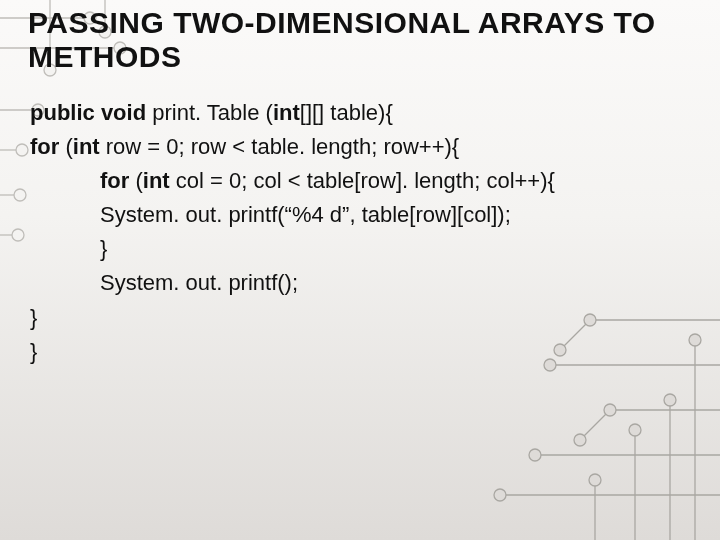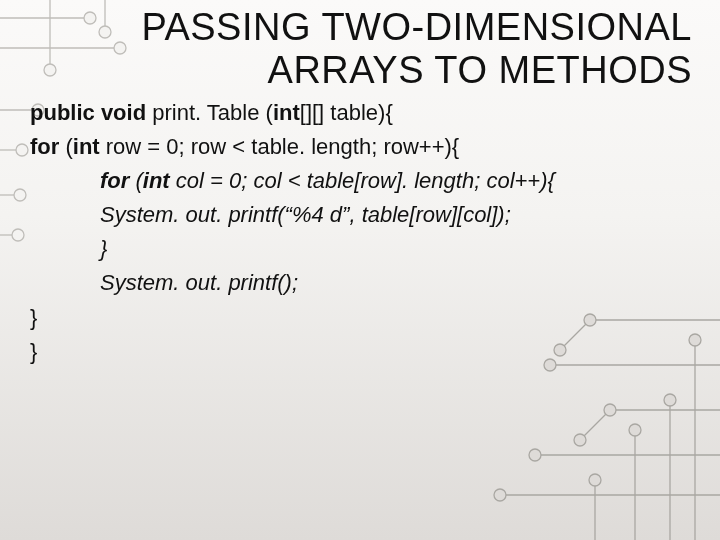--- a/index.html
+++ b/index.html
@@ -26,41 +26,41 @@
   }
   .circuit svg { position: absolute; }
   .circuit .top-left { top: 0; left: 0; }
   .circuit .bot-right { bottom: 0; right: 0; }
 
   .title {
     position: absolute;
     top: 6px;
     left: 0;
     width: 100%;
-    text-align: right;
-    font-size: 38px;
+    text-align: left;
+    font-size: 30px;
     letter-spacing: 0.5px;
-    font-weight: 400;
+    font-weight: 700;
     color: #111;
     padding: 0 28px;
     box-sizing: border-box;
   }
 
   .code {
     position: absolute;
     top: 96px;
     left: 30px;
     right: 40px;
     font-size: 22px;
     line-height: 1.55;
     color: #111;
   }
   .code .line { white-space: pre; }
   .code .b { font-weight: 700; }
-  .ind1 { padding-left: 70px; font-style: italic; }
+  .ind1 { padding-left: 70px; }
 </style>
 </head>
 <body>
 
 <div class="slide">
 
   <div class="circuit">
     <svg class="top-left" width="210" height="260">
       <g stroke="#bfbdb9" stroke-width="1.3" fill="none">
         <line x1="0" y1="18" x2="90" y2="18"></line>

